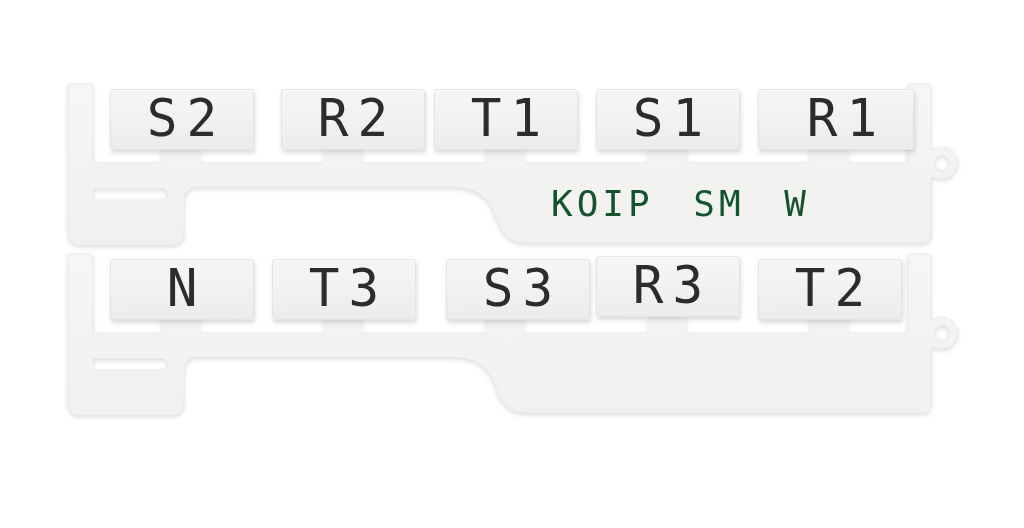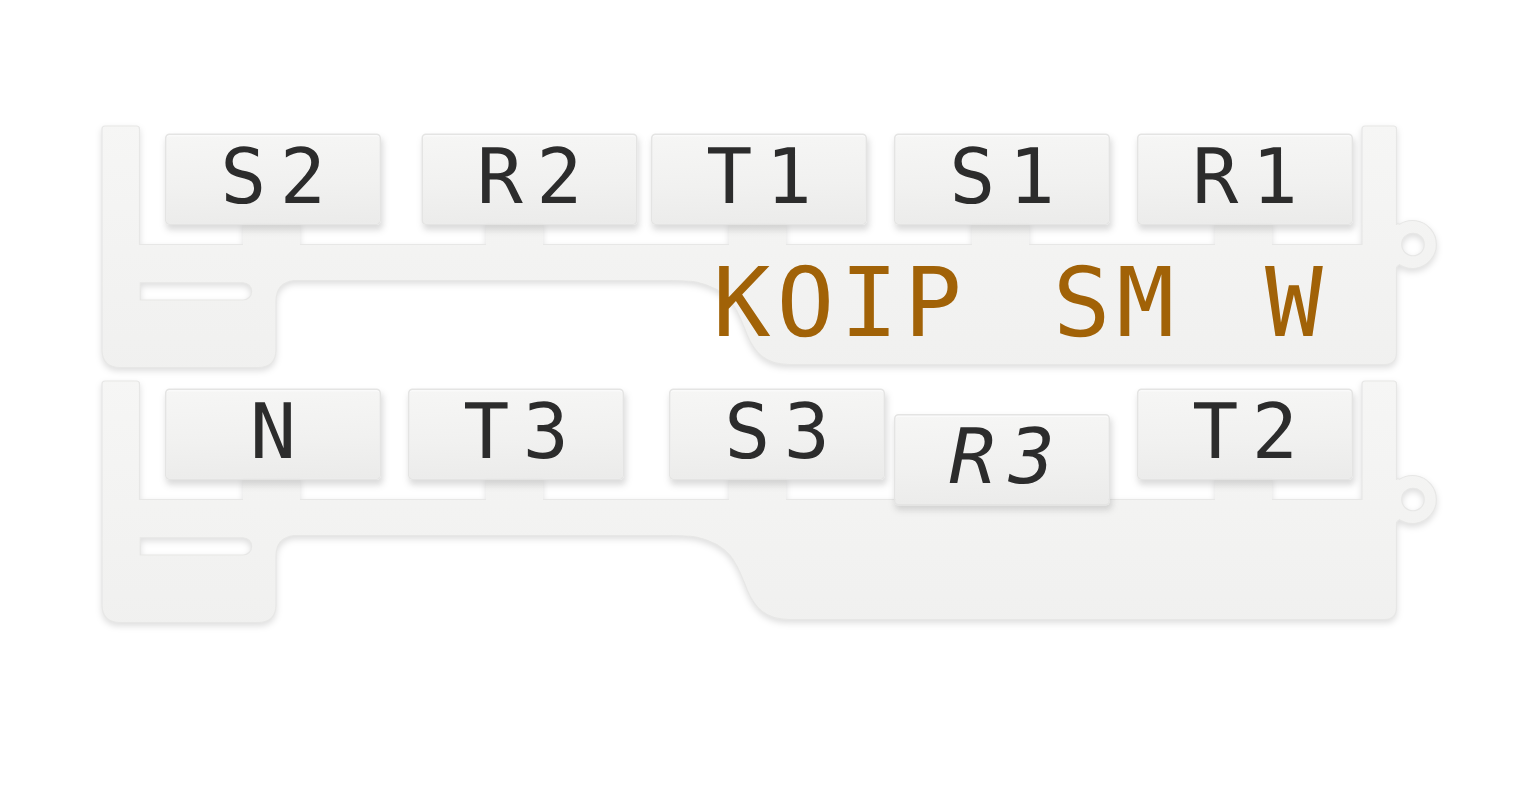--- a/index.html
+++ b/index.html
@@ -27,33 +27,33 @@
     letter-spacing:9px;
     margin-right:-9px; 
     line-height:1;
     transform:translateY(-1px);
     white-space:nowrap;
   }
   .row-top .t0{left:110px;top:89px;}
   .row-top .t1{left:281px;top:89px;}
   .row-top .t2{left:434px;top:89px;}
   .row-top .t3{left:596px;top:89px;align-items:center;}
-  .row-top .t4{left:758px;top:89px;}
+  .row-top .t4{left:758px;top:89px;padding-left:12px;}
   .row-bottom .t0{left:110px;top:259px;}
   .row-bottom .t1{left:272px;top:259px;}
   .row-bottom .t2{left:446px;top:259px;}
-  .row-bottom .t3{left:596px;top:276px;font-style:italic;}
+  .row-bottom .t3{left:596px;top:256px;}
   .row-bottom .t4{left:758px;top:259px;}
   .sprue-text{
     position:absolute;
     left:470px;top:164px;width:459px;height:78px;
     display:flex;align-items:center;justify-content:center;
     padding-right:38px;box-sizing:border-box;
-    color:#a16207;
-    font-size:64px;
+    color:#14532d;
+    font-size:36px;
     letter-spacing:4px;
     word-spacing:14px;
     z-index:2;
     white-space:nowrap;
   }
 </style>
 </head>
 <body>
 
 <div class="stage">

